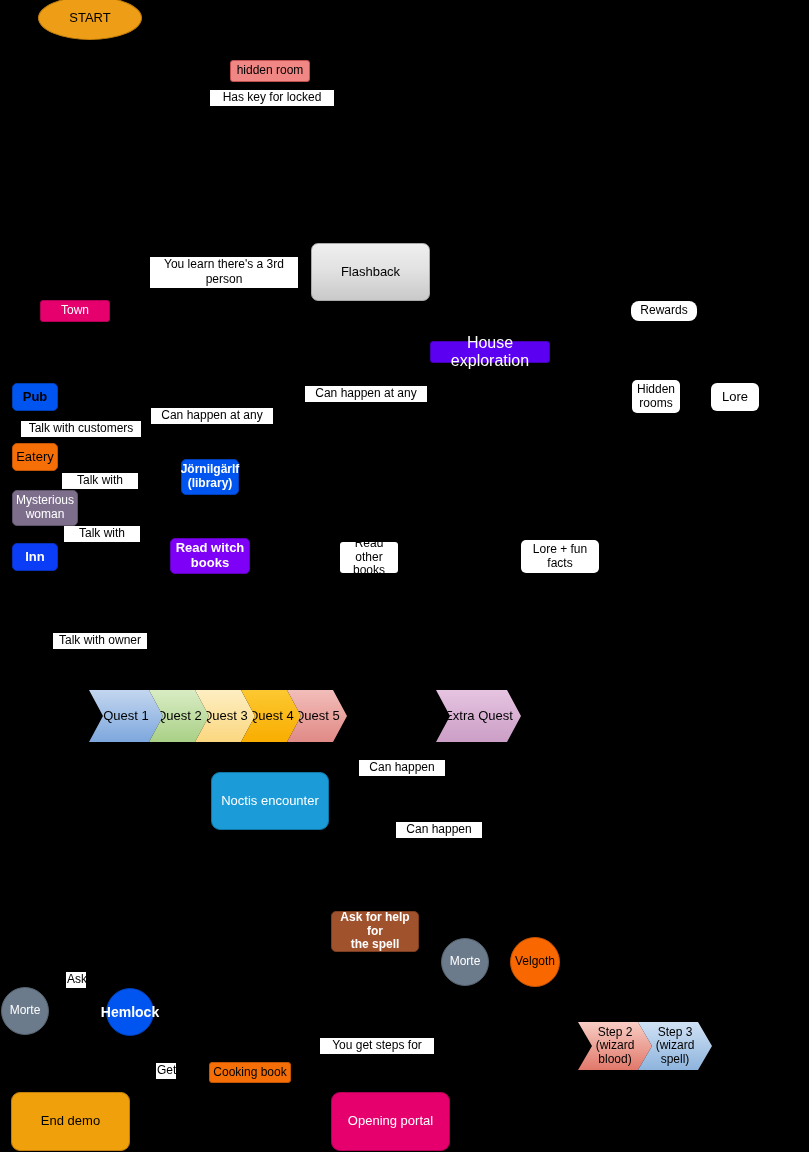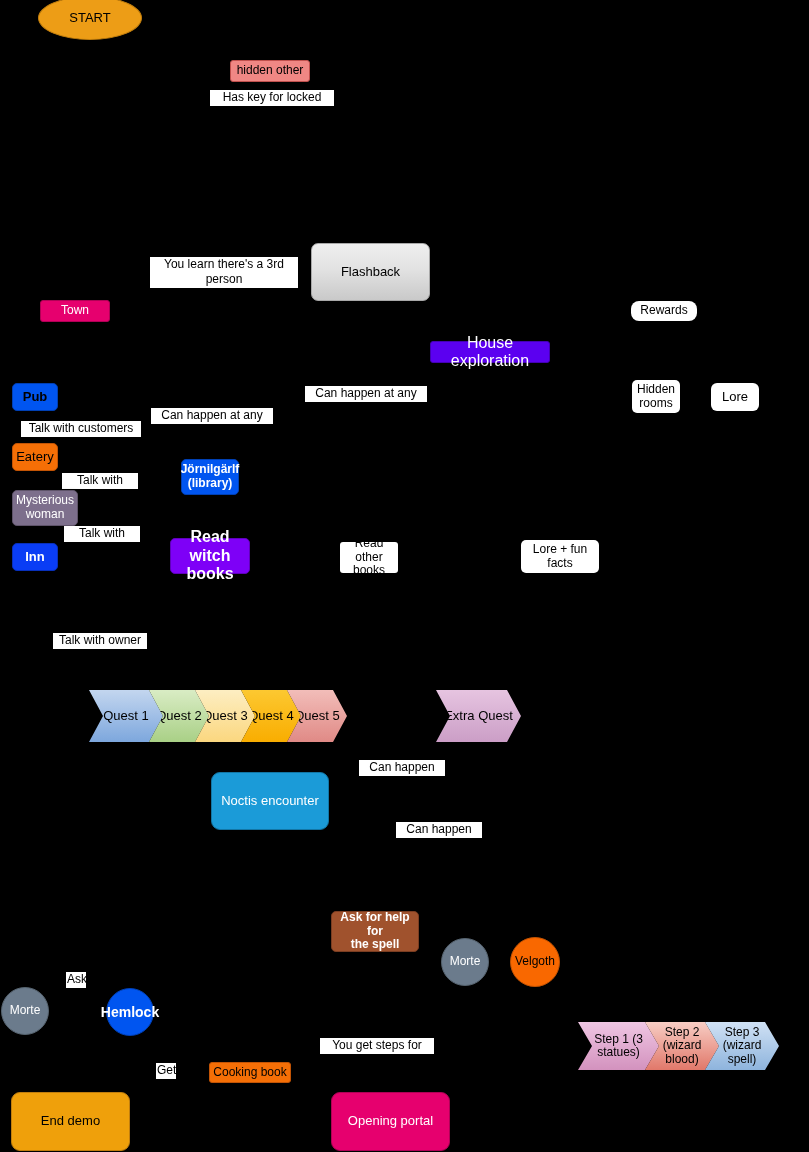--- a/index.html
+++ b/index.html
@@ -96,21 +96,21 @@
 </head>
 <body>
 
 <div id="canvas">
 
   <div class="node ellipse shadow-soft" style="left:38px; top:-4px; width:104px; height:44px; background:#ed9d16; border:1px solid #c07d0d; color:#000; font-size:13px;">
     <span>START</span>
   </div>
 
   <div class="node cbox shadow-soft" style="left:230px; top:60px; width:80px; height:22px; background:#f08784; border:1px solid #c0504d; color:#000; font-size:12px; font-weight:normal;">
-    <span>hidden other</span>
+    <span>hidden room</span>
   </div>
 
   <div class="lbl" style="left:210px; top:90px; width:124px; height:16px;">Has key for locked room</div>
 
 
   <div class="lbl" style="left:150px; top:257px; width:148px; height:31px;">You learn there's a 3rd person
 you don't know in the mess</div>
 
   <div class="node shadow-soft" style="left:311px; top:243px; width:119px; height:58px; border-radius:7px; background:linear-gradient(to bottom,#efefef 0%,#e2e2e2 45%,#c9c9c9 100%); border:1px solid #a8a8a8; color:#000; font-size:13px;">
     <span>Flashback</span>
@@ -162,21 +162,21 @@
     <span>Mysterious
 woman</span>
   </div>
 
   <div class="lbl" style="left:64px; top:526px; width:76px; height:16px;">Talk with beast</div>
 
   <div class="node cbox-round shadow-soft" style="left:12px; top:543px; width:46px; height:28px; background:#0a3df5; border:1px solid #0830bb; color:#fff; font-size:13px; font-weight:bold; border-radius:5px;">
     <span>Inn</span>
   </div>
 
-  <div class="node cbox-round shadow-soft" style="left:170px; top:538px; width:80px; height:36px; background:#7e00f7; border:1px solid #5f00bb; color:#fff; font-size:16px; font-weight:bold; border-radius:5px;">
+  <div class="node cbox-round shadow-soft" style="left:170px; top:538px; width:80px; height:36px; background:#7e00f7; border:1px solid #5f00bb; color:#fff; font-size:13px; font-weight:bold; border-radius:5px;">
     <span>Read witch
 books</span>
   </div>
 
   <div class="node wbox" style="left:340px; top:542px; width:58px; height:31px; background:#fff; color:#000; font-size:12px; border-radius:3px;">
     <span>Read other
 books</span>
   </div>
 
   <div class="node wbox" style="left:521px; top:540px; width:78px; height:33px; background:#fff; color:#000; font-size:12px; border-radius:5px;">
@@ -235,24 +235,20 @@
 
   <div class="node circle shadow-soft" style="left:1px; top:987px; width:48px; height:48px; background:#6b7b8c; border:1px solid #56636f; color:#fff; font-size:12px;">
     <span>Morte</span>
   </div>
 
   <div class="node circle shadow-soft" style="left:106px; top:988px; width:48px; height:48px; background:#0055f0; border:1px solid #0040b4; color:#fff; font-size:14px; font-weight:bold;">
     <span>Hemlock</span>
   </div>
 
   <div class="chevron-strip shadow-soft" style="left:578px; top:1022px;">
-    <div class="chev" style="width:81px; height:48px; background:linear-gradient(to bottom,#efc6e3,#d392be); font-size:12px;">
-      <span>Step 1 (3
-statues)</span>
-    </div>
     <div class="chev" style="width:74px; height:48px; background:linear-gradient(to bottom,#f7cdc4,#e1786a); font-size:12px;">
       <span>Step 2
 (wizard
 blood)</span>
     </div>
     <div class="chev" style="width:74px; height:48px; background:linear-gradient(to bottom,#d0e1f4,#8eb4dd); font-size:12px;">
       <span>Step 3
 (wizard
 spell)</span>
     </div>

